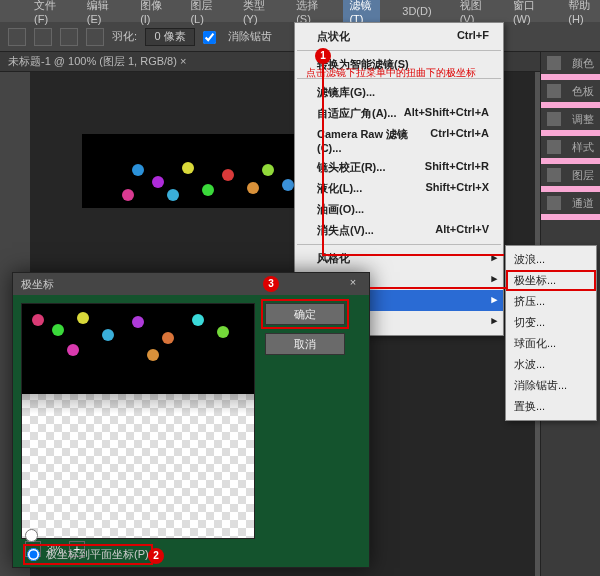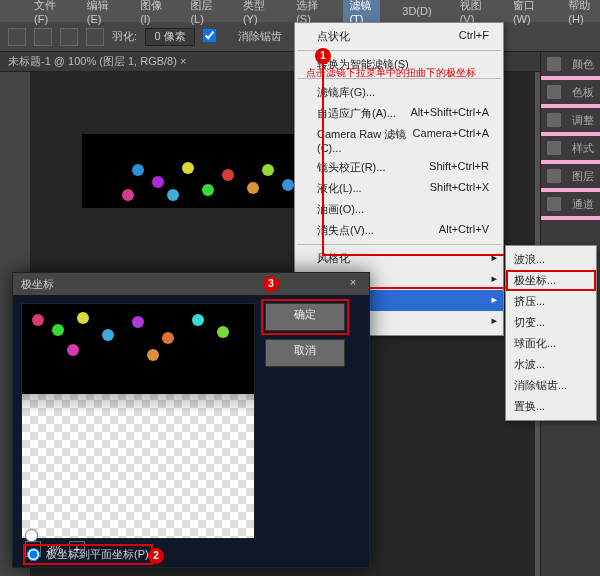--- a/index.html
+++ b/index.html
@@ -4,53 +4,53 @@
 <style>
   * { box-sizing: border-box; margin: 0; padding: 0; font-family: "Microsoft YaHei", SimSun, sans-serif; font-size: 11px; }
   body { width: 600px; height: 576px; background: #535353; color: #c8c8c8; position: relative; overflow: hidden; }
   .menubar { height: 22px; background: #535353; display: flex; align-items: center; padding-left: 28px; gap: 16px; }
   .menubar div { padding: 3px 6px; cursor: default; }
   .menubar .active { background: #5a7aa0; color: #fff; }
   .toolbar2 { height: 30px; background: #454545; border-bottom: 1px solid #222; display: flex; align-items: center; padding: 0 8px; gap: 8px; }
   .tb-ico { width: 18px; height: 18px; border: 1px solid #666; background: #4a4a4a; }
   .tb-lbl { color: #c8c8c8; }
   .tb-in { width: 50px; height: 18px; background: #3a3a3a; border: 1px solid #222; color: #ccc; text-align: center; }
-  .tb-chk { display: flex; align-items: flex-start; gap: 22px; }
+  .tb-chk { display: flex; align-items: flex-end; gap: 12px; }
   .tab { height: 20px; background: #3a3a3a; border-bottom: 1px solid #222; padding: 2px 8px; color: #bbb; }
   .canvas { position: absolute; top: 72px; left: 30px; right: 65px; bottom: 0; background: #262626; }
   .art { position: absolute; left: 52px; top: 62px; width: 250px; height: 74px; background: #000; overflow: hidden; }
   .dab { position: absolute; width: 12px; height: 12px; border-radius: 50%; opacity: .85; }
   .dropdown { position: absolute; top: 22px; left: 294px; width: 210px; background: #ededed; border: 1px solid #888; box-shadow: 2px 2px 6px rgba(0,0,0,.4); padding: 3px 0; }
-  .mi { display: flex; justify-content: space-between; padding: 3px 14px 3px 22px; color: #222; position: relative; }
+  .mi { display: flex; justify-content: space-between; padding: 3px 14px 3px 22px; color: #222; position: relative; font-weight: bold; }
   .mi.sel { background: #2a6bd4; color: #fff; }
   .mi .arr { position: absolute; right: 6px; }
   .sep { height: 1px; background: #bbb; margin: 3px 2px; }
   .submenu { position: absolute; top: 245px; left: 505px; width: 92px; background: #ededed; border: 1px solid #888; box-shadow: 2px 2px 6px rgba(0,0,0,.4); padding: 3px 0; z-index: 5; }
   .smi { padding: 3px 8px; color: #222; position: relative; }
   .smi.hl { outline: 2px solid #d00; outline-offset: -2px; }
-  .dialog { position: absolute; left: 12px; top: 272px; width: 358px; height: 296px; background: #0f172a; border: 1px solid #222; box-shadow: 0 0 20px rgba(0,0,0,.6); z-index: 10; }
+  .dialog { position: absolute; left: 12px; top: 272px; width: 358px; height: 296px; background: #14532d; border: 1px solid #222; box-shadow: 0 0 20px rgba(0,0,0,.6); z-index: 10; }
   .dlg-title { height: 22px; background: #454545; display: flex; justify-content: space-between; align-items: center; padding: 0 8px; }
   .dlg-close { width: 16px; height: 16px; color: #ccc; text-align: center; cursor: pointer; }
   .dlg-body { display: flex; padding: 8px; gap: 10px; height: calc(100% - 22px); }
   .preview { width: 234px; display: flex; flex-direction: column; }
   .pv-img { flex: 1; background: #fff; border: 1px solid #222; position: relative; overflow: hidden; }
   .checker { background: repeating-conic-gradient(#ddd 0 25%, #fff 0 50%) 0 0/16px 16px; }
   .bokeh { position: absolute; top: 0; left: 0; right: 0; height: 90px; }
   .fade { position: absolute; top: 70px; left: 0; right: 0; height: 40px; background: linear-gradient(#000, transparent); opacity: .5; }
   .pv-ctrl { height: 20px; display: flex; align-items: center; gap: 6px; padding: 2px 4px; }
   .zoom-btn { width: 16px; height: 16px; border: 1px solid #666; display: flex; align-items: center; justify-content: center; color: #fff; }
   .radios { position: absolute; bottom: 4px; left: 12px; display: flex; flex-direction: column; gap: 4px; }
   .radio { display: flex; align-items: center; gap: 6px; color: #ccc; }
   .radio input { margin: 0; }
   .radio.hl { outline: 2px solid #d00; padding: 1px 2px; }
   .dlg-btns { display: flex; flex-direction: column; gap: 8px; }
-  .btn { width: 80px; height: 28px; background: #6a6a6a; border: 1px solid #333; color: #eee; text-align: center; line-height: 20px; }
+  .btn { width: 80px; height: 22px; background: #6a6a6a; border: 1px solid #333; color: #eee; text-align: center; line-height: 20px; }
   .btn.hl { outline: 2px solid #d00; outline-offset: 2px; }
   .right { position: absolute; right: 0; top: 52px; width: 60px; bottom: 0; background: #3b3b3b; border-left: 1px solid #222; }
-  .rp { height: 28px; display: flex; align-items: center; justify-content: center; gap: 11px; color: #aaa; border-bottom: 4px solid #f9a8d4; text-align: center; }
+  .rp { height: 28px; display: flex; align-items: center; justify-content: center; gap: 11px; color: #aaa; border-bottom: 6px solid #f9a8d4; text-align: center; }
   .rp-ico { width: 14px; height: 14px; background: #666; }
   .badge { position: absolute; width: 16px; height: 16px; background: #d00; border-radius: 50%; color: #fff; font-size: 10px; font-weight: bold; text-align: center; line-height: 16px; z-index: 20; }
   .anno-text { position: absolute; color: #d00; font-size: 10px; z-index: 20; font-weight: 500; }
   .arrow-line { position: absolute; height: 2px; background: #d00; z-index: 15; }
   .arrow-v { position: absolute; width: 2px; background: #d00; z-index: 15; }
   .lefttool { position: absolute; left: 0; top: 72px; width: 30px; bottom: 0; background: #454545; }
 </style>
 </head>
 <body>
 
@@ -141,21 +141,21 @@
     <div class="sep"></div>
     <div class="mi">
       <span>滤镜库(G)...</span>
     </div>
     <div class="mi">
       <span>自适应广角(A)...</span>
       <span>Alt+Shift+Ctrl+A</span>
     </div>
     <div class="mi">
       <span>Camera Raw 滤镜(C)...</span>
-      <span>Camera+Ctrl+A</span>
+      <span>Ctrl+Ctrl+A</span>
     </div>
     <div class="mi">
       <span>镜头校正(R)...</span>
       <span>Shift+Ctrl+R</span>
     </div>
     <div class="mi">
       <span>液化(L)...</span>
       <span>Shift+Ctrl+X</span>
     </div>
     <div class="mi">

